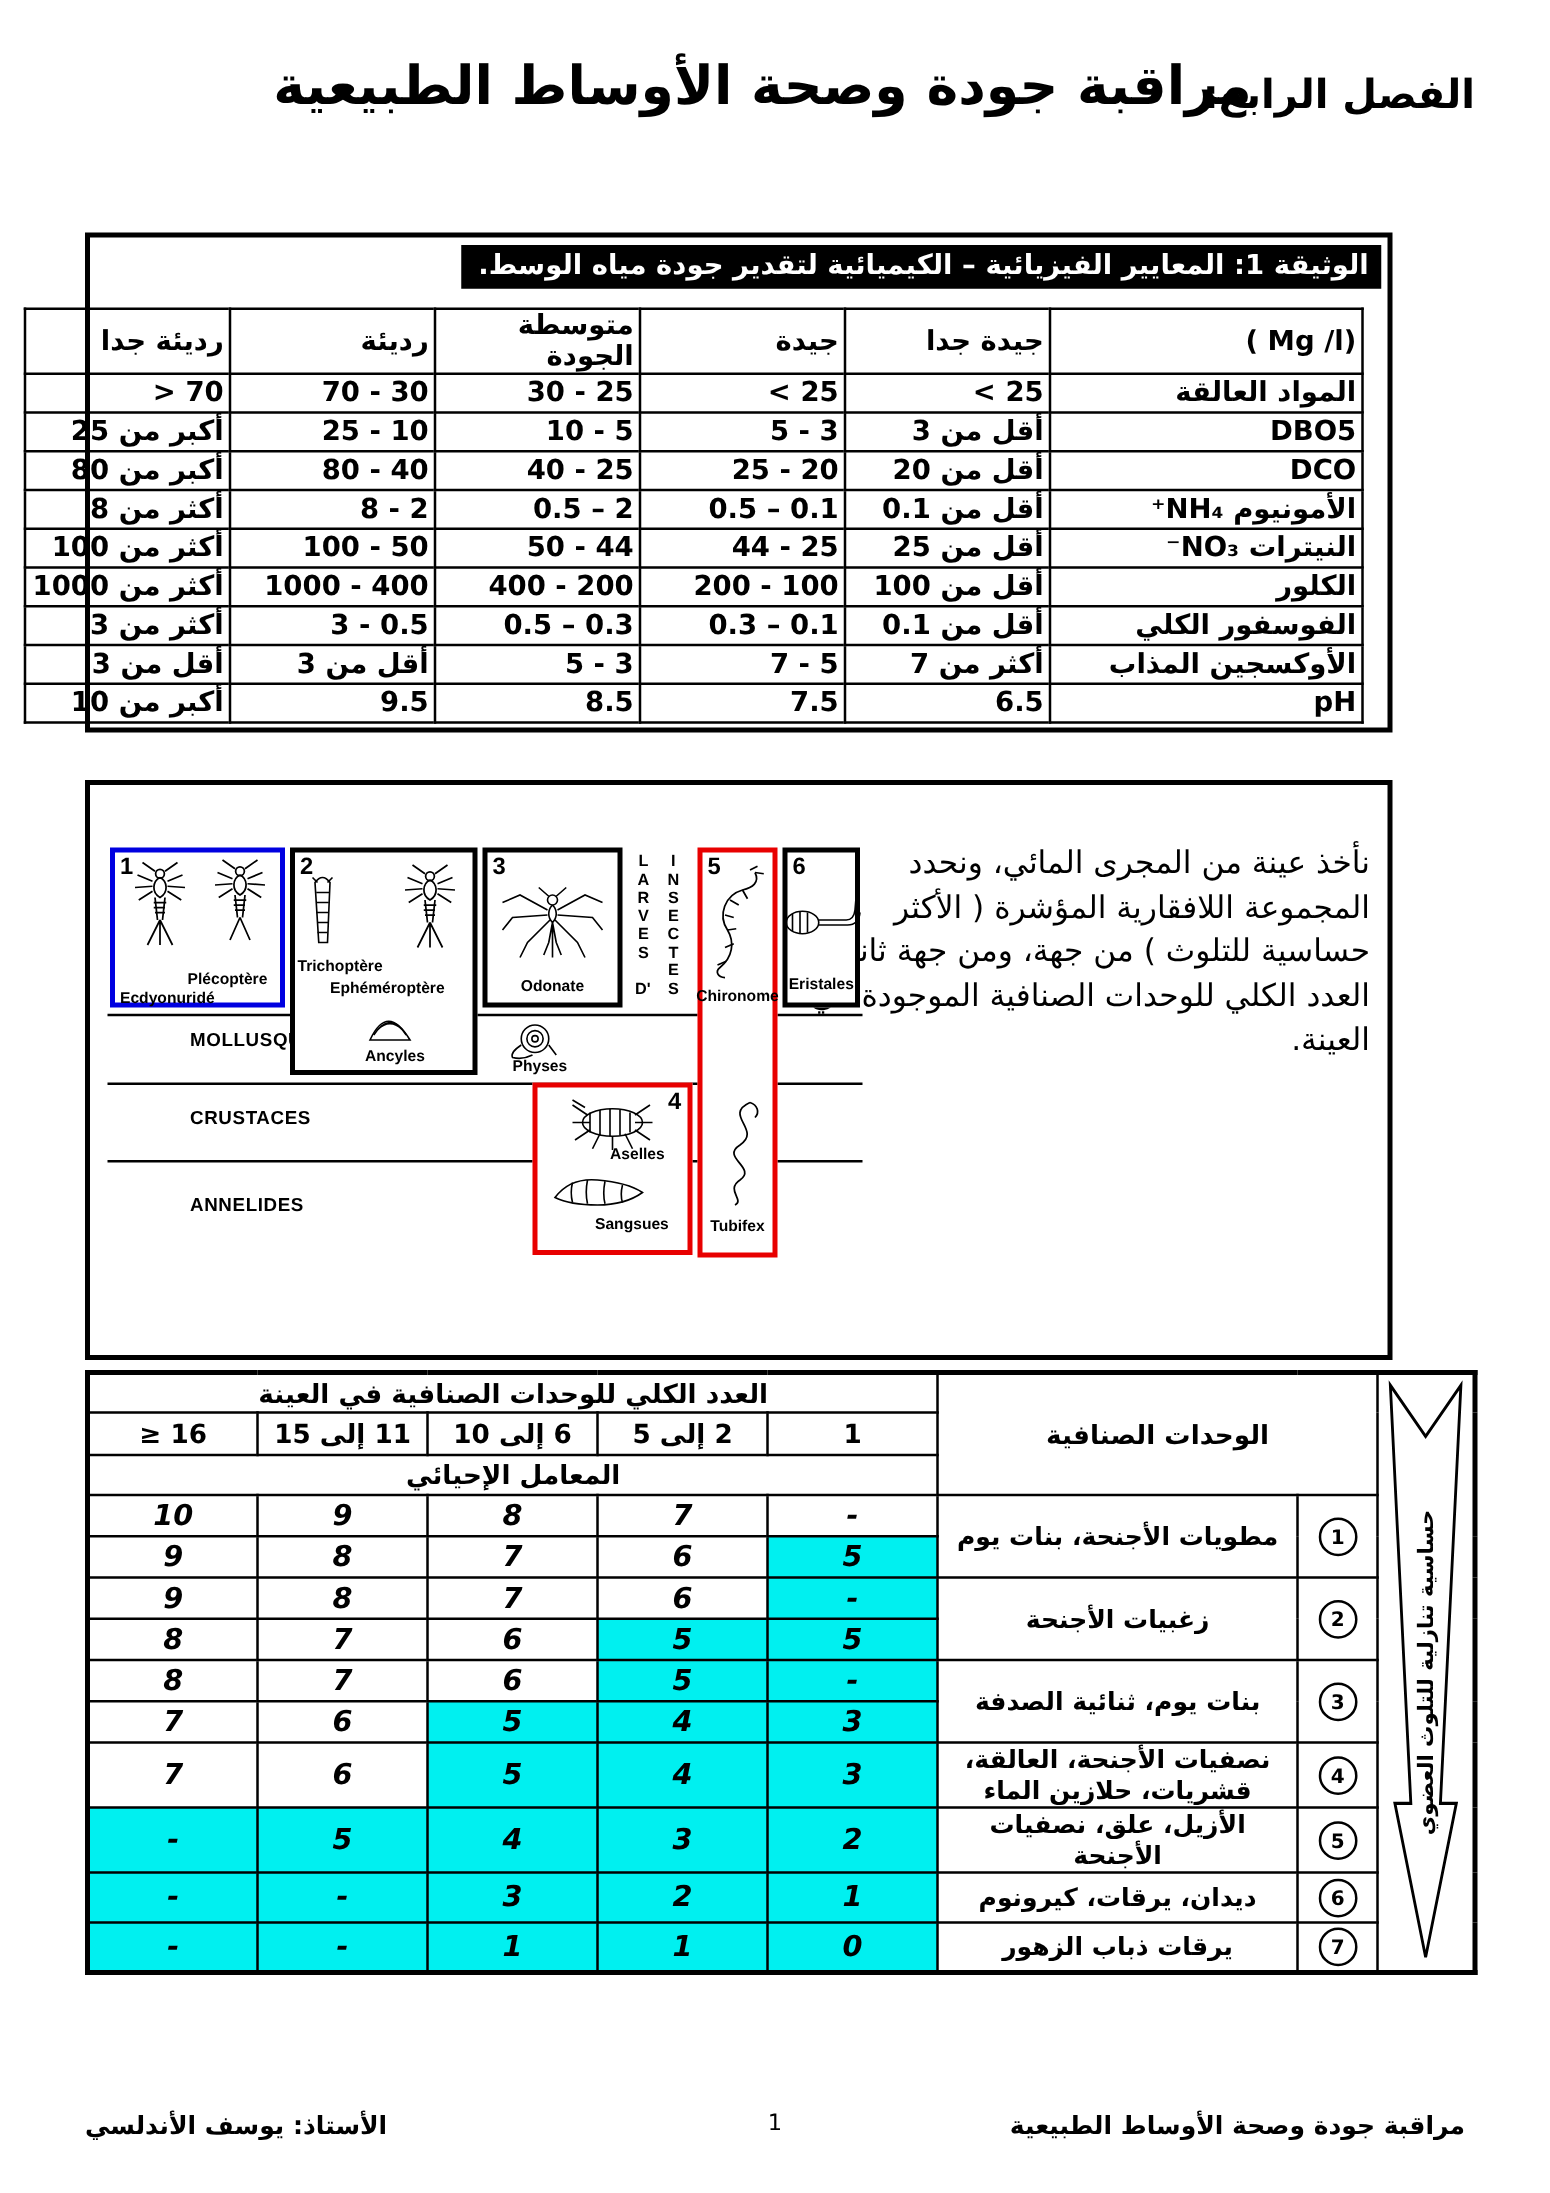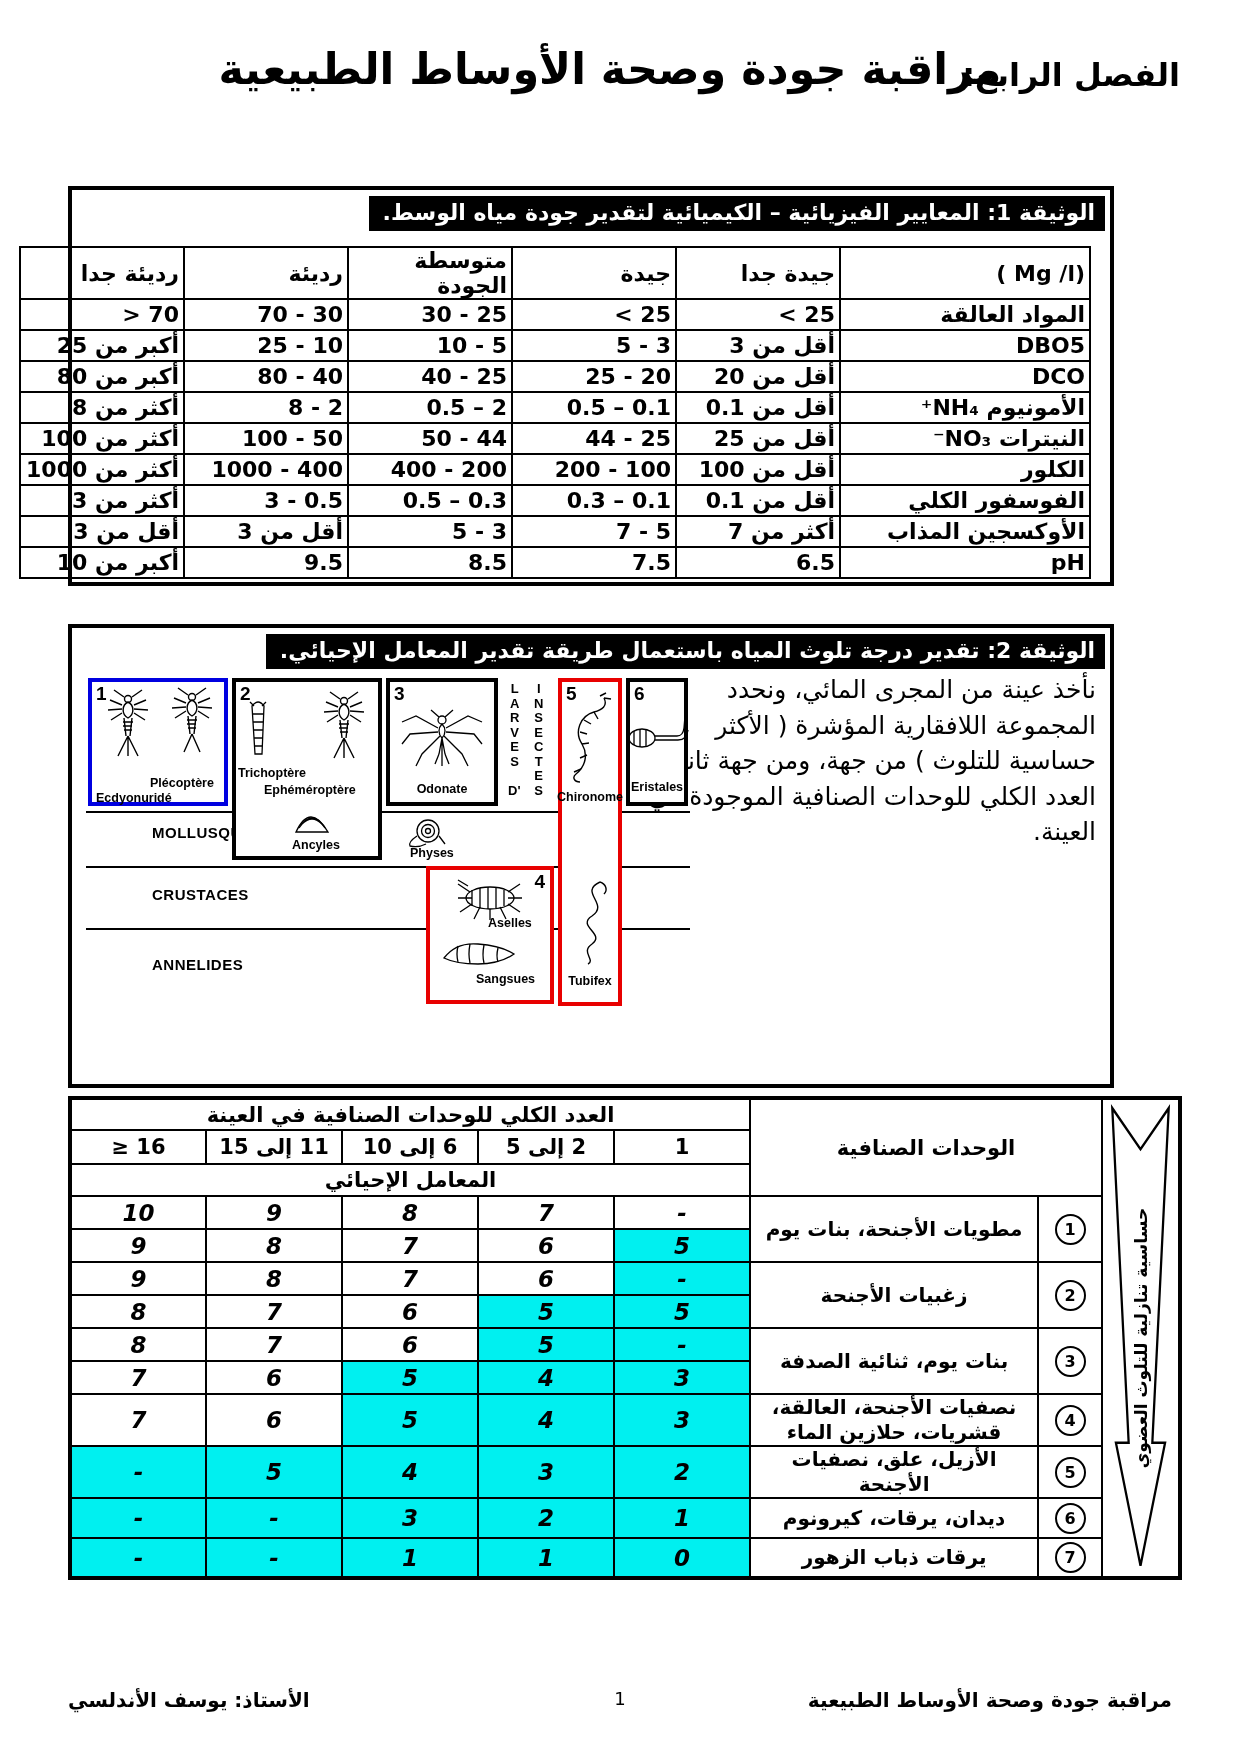--- a/index.html
+++ b/index.html
@@ -162,21 +162,20 @@
             <td dir="ltr">7.5</td>
             <td dir="ltr">8.5</td>
             <td dir="ltr">9.5</td>
             <td dir="rtl">أكبر من 10</td>
           </tr>
         </tbody>
       </table>
   </div>
 
   <div class="docbox" id="doc2">
-    <div class="blackbar">الوثيقة 2: تقدير درجة تلوث المياه باستعمال طريقة تقدير المعامل الإحيائي.</div>
 
     <div class="doc2-par">
       <p>نأخذ عينة من المجرى المائي، ونحدد المجموعة اللافقارية المؤشرة ( الأكثر حساسية للتلوث ) من جهة، ومن جهة ثانية العدد الكلي للوحدات الصنافية الموجودة في العينة.</p>
     </div>
 
     <div class="diagram">
 
       <div class="rowline" style="top:135px"></div>
       <div class="rowline" style="top:190px"></div>
       <div class="rowline" style="top:252px"></div>

